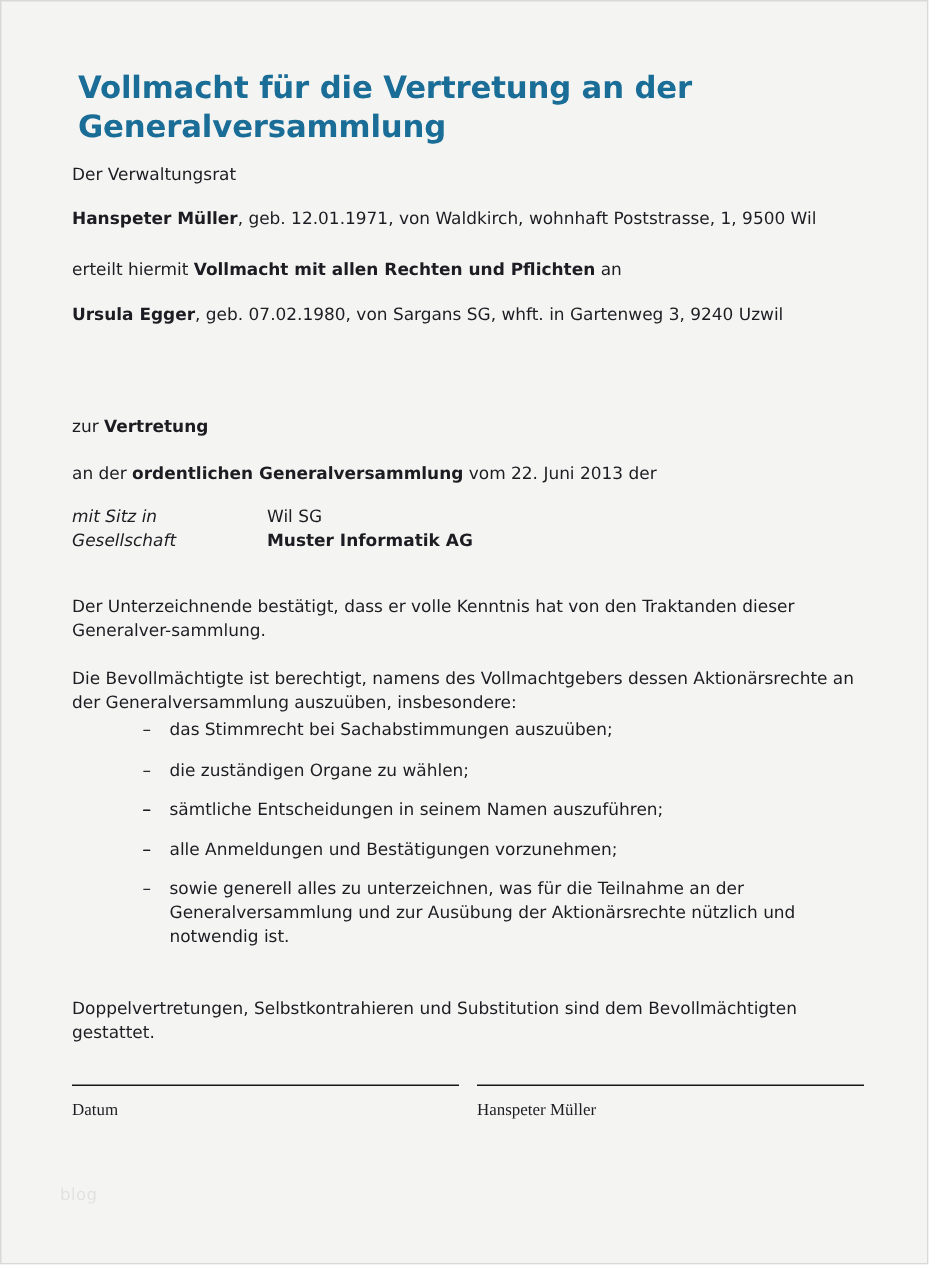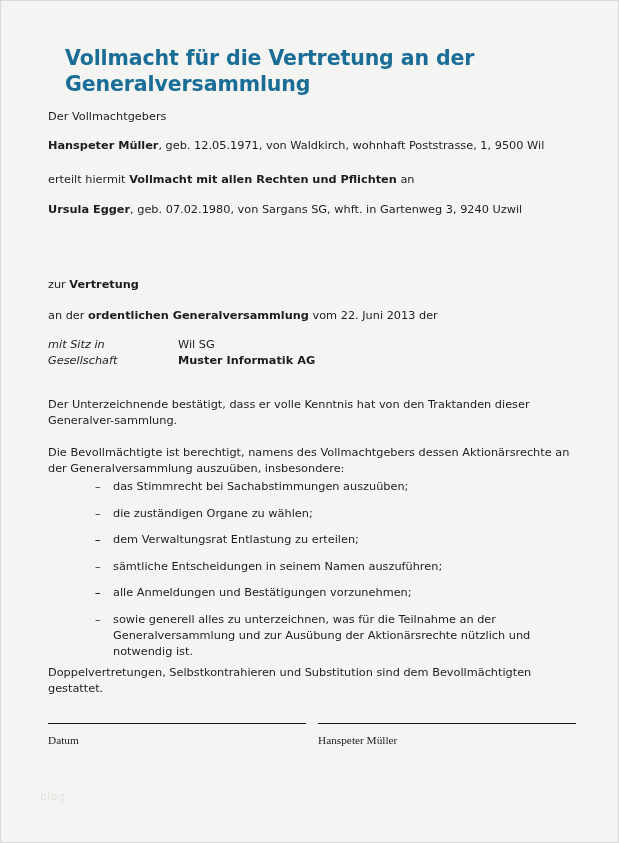--- a/index.html
+++ b/index.html
@@ -23,21 +23,21 @@
   .doc {
     position: absolute;
     left: 47px;
     top: 0;
     width: 526px;
   }
 
   
   .doc-title {
     position: absolute;
-    left: 17px;
+    left: 4px;
     top: 44px;
     width: 430px;
     margin: 0;
     font-size: 20.5px;
     font-weight: bold;
     line-height: 1.28;
     color: #1a6d96;
     letter-spacing: -0.1px;
   }
 
@@ -156,23 +156,23 @@
   }
 </style>
 </head>
 <body>
 
 <div class="page">
   <div class="doc">
 
     <h1 class="doc-title">Vollmacht für die Vertretung an der Generalversammlung</h1>
 
-    <p class="body-text t-unterzeichnende">Der Vollmachtgebers</p>
-
-    <p class="body-text t-geber"><b>Hanspeter Müller</b><span>, geb. 12.05.1971, von Waldkirch, wohnhaft Poststrasse, 1, 9500 Wil</span></p>
+    <p class="body-text t-unterzeichnende">Der Verwaltungsrat</p>
+
+    <p class="body-text t-geber"><b>Hanspeter Müller</b><span>, geb. 12.01.1971, von Waldkirch, wohnhaft Poststrasse, 1, 9500 Wil</span></p>
 
     <p class="body-text t-erteilt"><span>erteilt hiermit </span><b>Vollmacht mit allen Rechten und Pflichten</b><span> an</span></p>
 
     <p class="body-text t-nehmer"><b>Ursula Egger</b><span>, geb. 07.02.1980, von Sargans SG, whft. in Gartenweg 3, 9240 Uzwil</span></p>
 
     <p class="body-text t-zur-vertretung"><span>zur </span><b>Vertretung</b></p>
 
     <p class="body-text t-an-der"><span>an der </span><b>ordentlichen Generalversammlung</b><span> vom 22. Juni 2013 der</span></p>
 
     <div class="company-block">
@@ -187,21 +187,21 @@
     </div>
 
     <p class="body-text t-bestaetigt">Der Unterzeichnende bestätigt, dass er volle Kenntnis hat von den Traktanden dieser Generalver-sammlung.</p>
 
     <p class="body-text t-berechtigt">Die Bevollmächtigte ist berechtigt, namens des Vollmachtgebers dessen Aktionärsrechte an der Generalversammlung auszuüben, insbesondere:</p>
 
     <ul class="powers-list" id="powers-list">
         <li><span class="dash">–</span><span>das Stimmrecht bei Sachabstimmungen auszuüben;</span></li>
         <li><span class="dash">–</span><span>die zuständigen Organe zu wählen;</span></li>
         <li><span class="dash">–</span></li>
-        <li><span class="dash">–</span><span>dem Verwaltungsrat Entlastung zu erteilen;</span></li>
+        <li><span class="dash">–</span></li>
         <li><span class="dash">–</span><span>sämtliche Entscheidungen in seinem Namen auszuführen;</span></li>
         <li><span class="dash">–</span></li>
         <li><span class="dash">–</span><span>alle Anmeldungen und Bestätigungen vorzunehmen;</span></li>
         <li><span class="dash">–</span><span>sowie generell alles zu unterzeichnen, was für die Teilnahme an der Generalversammlung und zur Ausübung der Aktionärsrechte nützlich und notwendig ist.</span></li>
       </ul>
 
     <p class="body-text t-schluss">Doppelvertretungen, Selbstkontrahieren und Substitution sind dem Bevollmächtigten gestattet.</p>
 
     <div class="signatures">
       <div class="sig-col">

